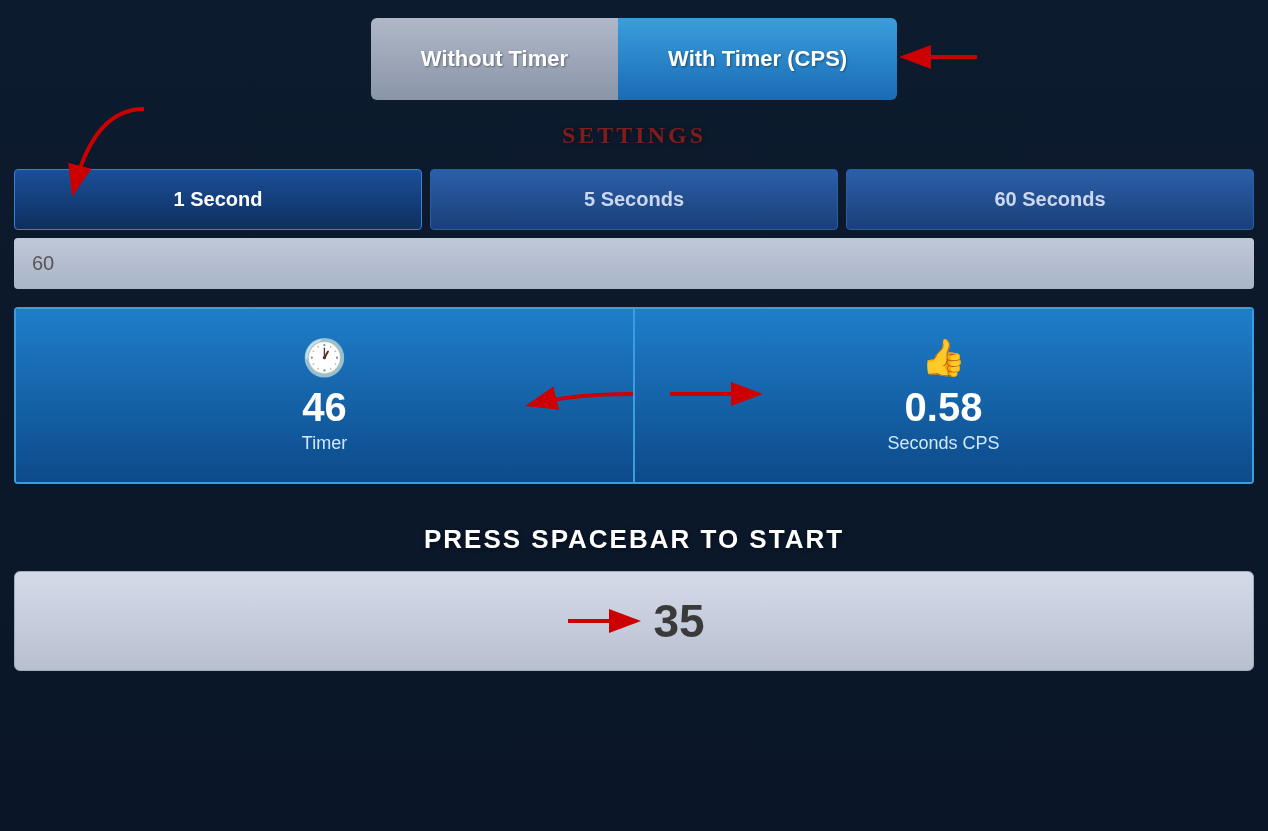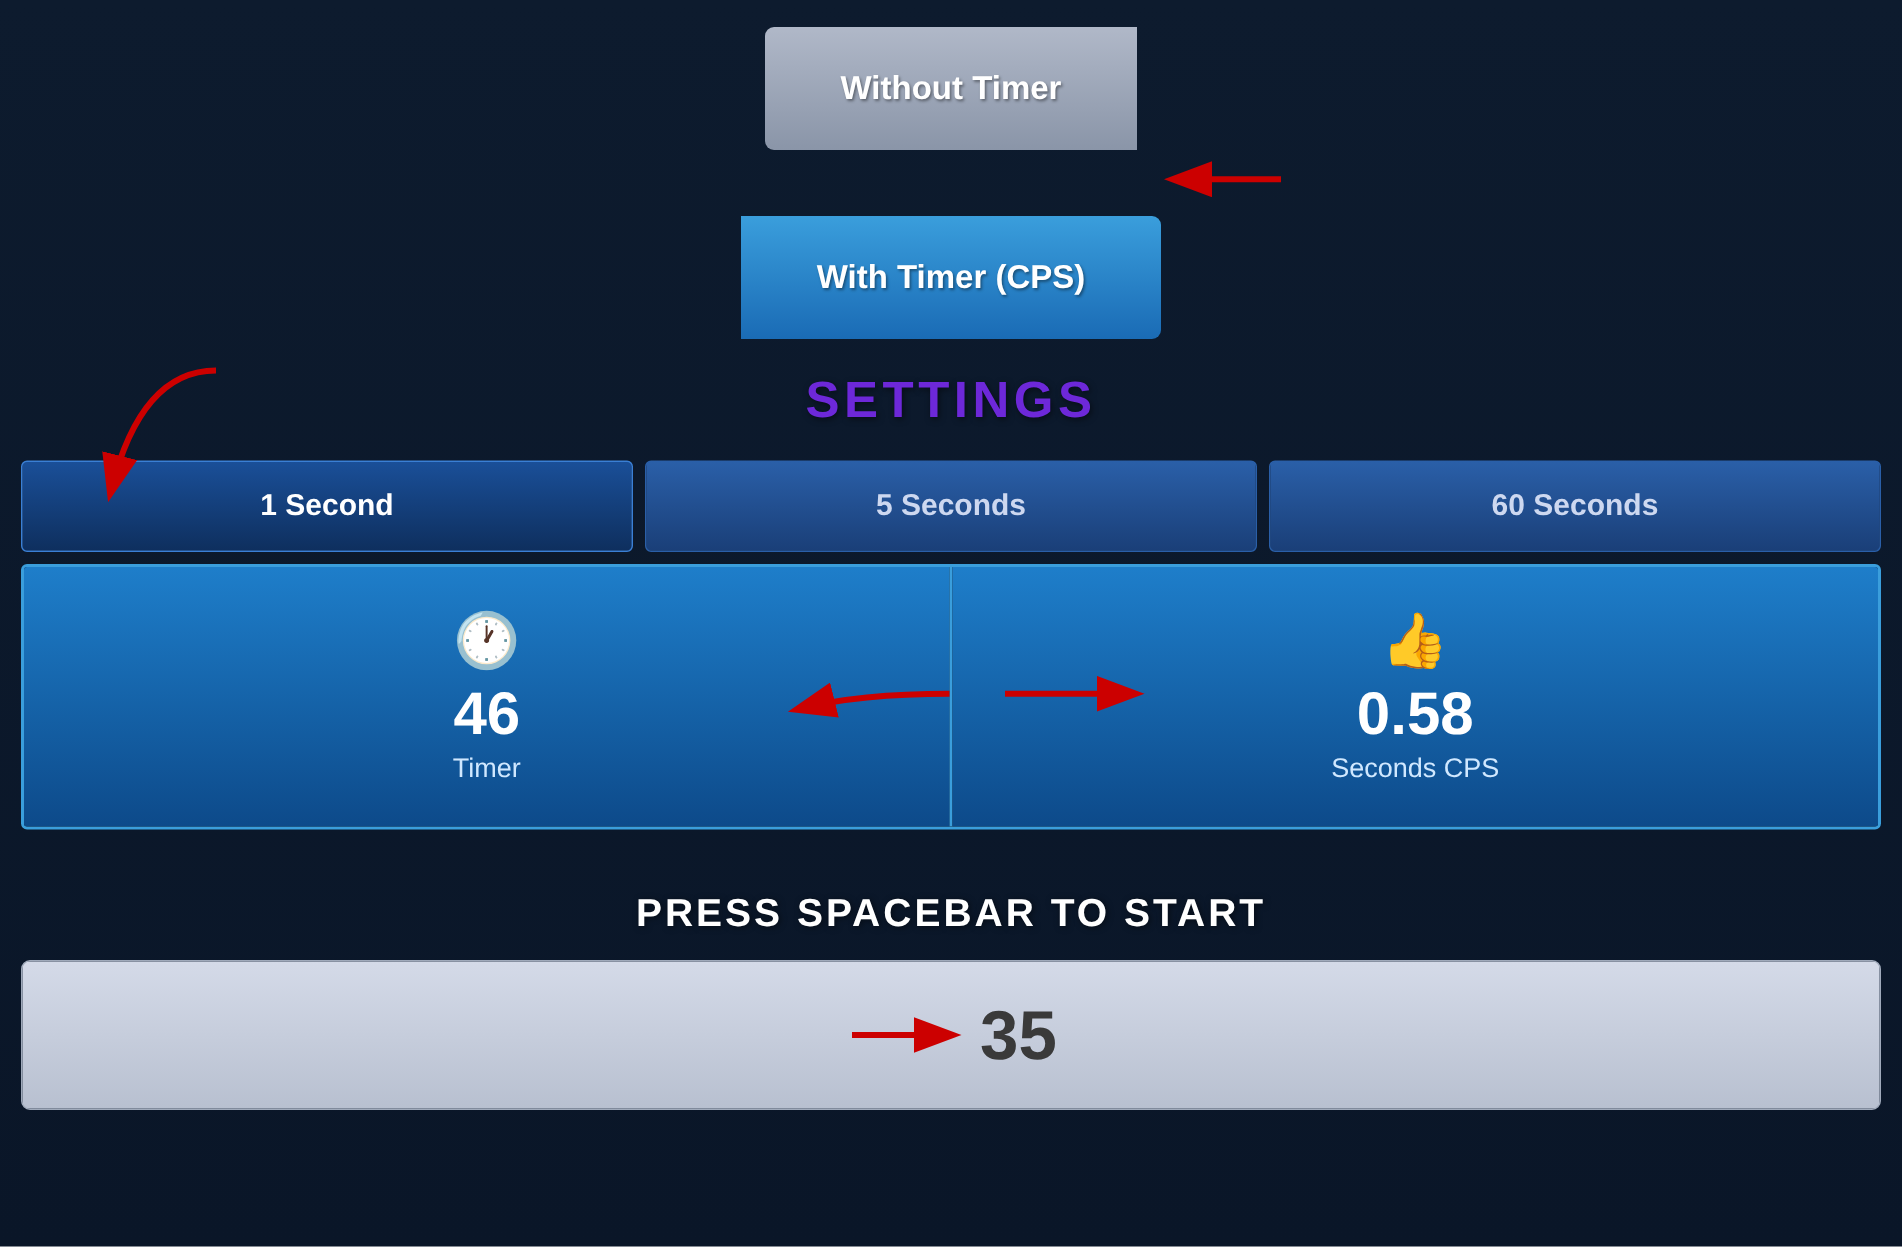--- a/index.html
+++ b/index.html
@@ -22,21 +22,20 @@
       padding: 18px 14px 10px 14px;
     }
 
     
     .top-buttons {
       display: flex;
       align-items: center;
       gap: 0;
       margin-bottom: 22px;
       position: relative;
-      flex-direction: column;
     }
 
     .btn-without-timer {
       background: linear-gradient(180deg, #b0b8c8 0%, #8a95a8 100%);
       color: #fff;
       font-size: 22px;
       font-weight: bold;
       border: none;
       border-radius: 6px 0 0 6px;
       padding: 28px 50px;
@@ -49,47 +48,47 @@
       background: linear-gradient(180deg, #3a9edc 0%, #1a6bb5 100%);
       color: #fff;
       font-size: 22px;
       font-weight: bold;
       border: none;
       border-radius: 0 6px 6px 0;
       padding: 28px 50px;
       cursor: pointer;
       text-shadow: 1px 1px 2px rgba(0,0,0,0.4);
       min-width: 230px;
-      margin-top: 44px;
     }
 
     
     .arrow-right {
       position: absolute;
       right: -90px;
       top: 50%;
       transform: translateY(-50%);
     }
 
     
     .arrow-down-left {
       position: absolute;
       left: 60px;
       top: -30px;
       pointer-events: none;
     }
 
     
     .settings-title {
-      color: #6d28d9;
-      font-size: 34px;
+      color: #7f1d1d;
+      font-size: 24px;
       font-weight: bold;
       letter-spacing: 3px;
       margin-bottom: 20px;
       text-shadow: 1px 1px 4px rgba(0,0,0,0.5);
+      font-family: Liberation Serif, serif;
     }
 
     
     .time-buttons {
       display: flex;
       width: 100%;
       gap: 8px;
       margin-bottom: 8px;
       position: relative;
     }
@@ -239,20 +238,21 @@
         </defs>
         <path d="M 100 10 Q 50 10 30 90" stroke="#cc0000" stroke-width="4" fill="none" marker-end="url(#arrowhead2)"></path>
       </svg>
     </div>
 
     <button class="time-btn active">1 Second</button>
     <button class="time-btn">5 Seconds</button>
     <button class="time-btn">60 Seconds</button>
   </div>
 
+  <input type="text" class="timer-input" value="60" style="">
 
   <div class="stats-row">
 
     <div class="stat-box">
       <div class="stat-icon">🕐</div>
       <div class="stat-value">46</div>
       <div class="stat-label">Timer</div>
 
       <div style="position:absolute; right:-10px; top:50%; transform:translateY(-50%); pointer-events:none;">
         <svg width="130" height="50" viewBox="0 0 130 50" class="red-arrow">

